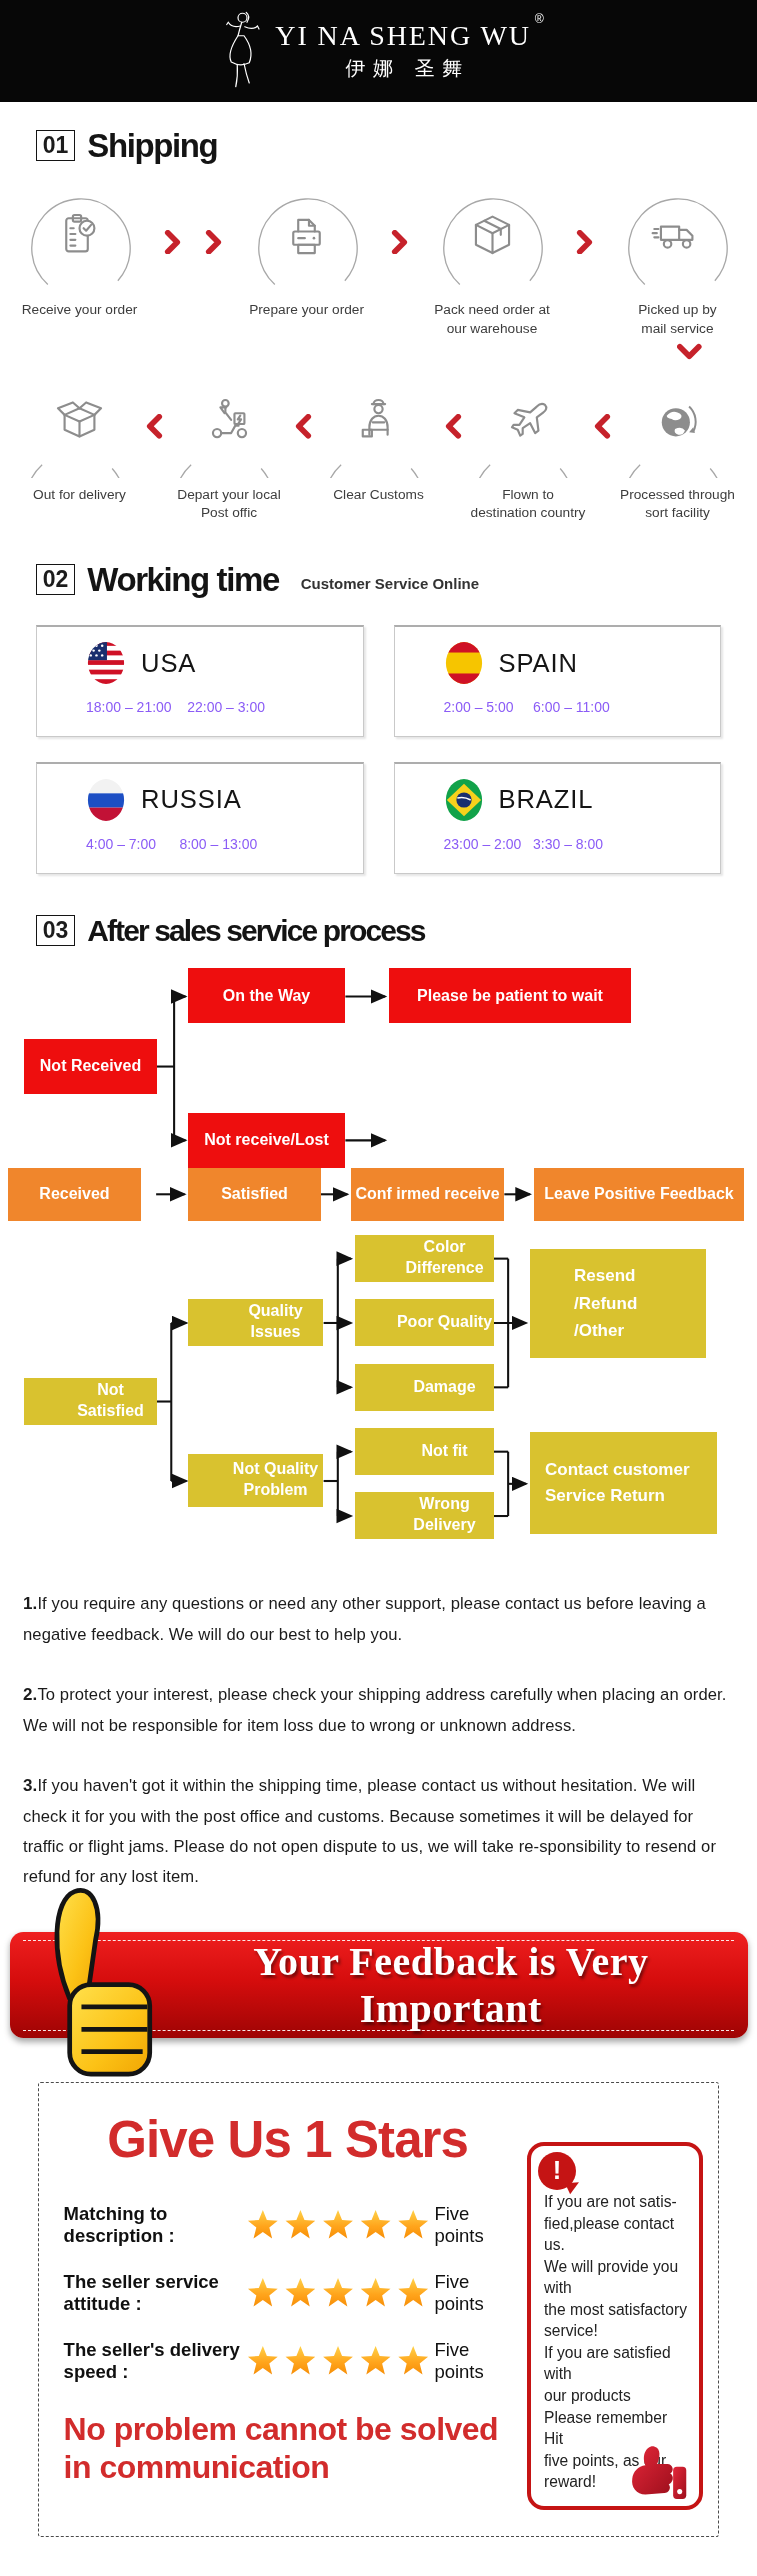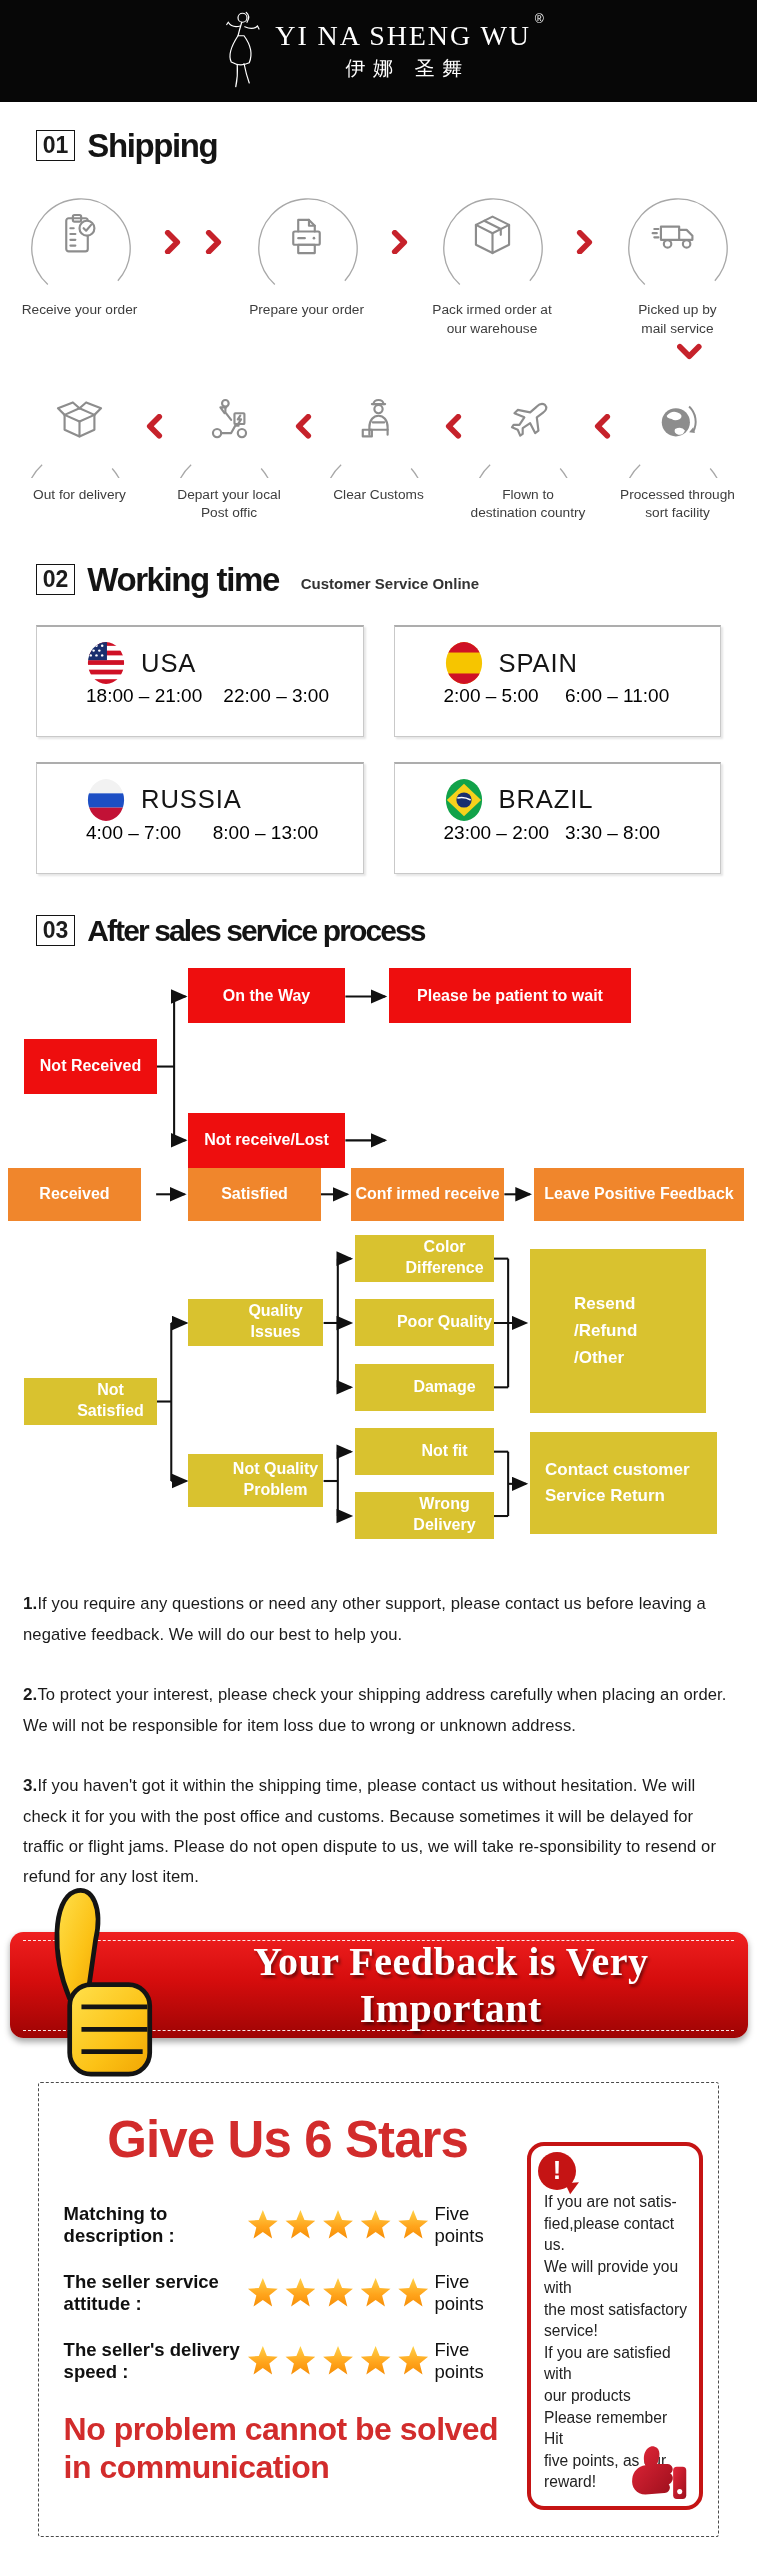--- a/index.html
+++ b/index.html
@@ -29,21 +29,21 @@
   .arc-wrap .picto { position:absolute; left:26.5px; top:24.6px; }
   .ship-label { margin-top:7.6px; font-size:13.7px; color:#3d3d3d; line-height:1.35; }
   .chev { margin-top:44px; flex:0 0 auto; }
   .row-sep { height:28px; display:flex; justify-content:flex-end; padding-right:55px; margin-top:3.8px; }
 
   
   .wt-grid { display:grid; grid-template-columns:1fr 1fr; gap:24.6px 30px; margin:26.5px 36px 0; }
   .wt-card { border:0.9px solid #c9c9c9; border-top:2.8px solid #adadad; box-shadow:1.9px 1.9px 1.9px rgba(0,0,0,0.10); padding:14px 0 15px 49px; height:112px; }
   .wt-top { display:flex; align-items:center; gap:15px; }
   .wt-name { font-size:25.6px; letter-spacing:0.9px; color:#151515; }
-  .wt-hours { margin-top:0; font-size:19px; color:#000000; }
+  .wt-hours { margin-top:14px; font-size:14px; color:#8b5cf6; }
 
   
   .flow { position:relative; width:757px; height:592px; margin-top:17px; }
   .flow svg.lines { position:absolute; left:0; top:0; }
   .fb { position:absolute; display:flex; align-items:center; justify-content:center; color:#fff; font-weight:700; font-size:16px; text-align:center; line-height:1.3; }
   .fb.red { background:#ee0e0e; }
   .fb.orange { background:#f0862c; }
   .fb.yellow { background:#d9c22f;padding-left:40px; }
   .fb.big-left { justify-content:flex-start; text-align:left; padding-left:44px; font-size:17px; line-height:1.6; }
   .fb.big-left2 { justify-content:flex-start; text-align:left; padding-left:15px; font-size:17px; line-height:1.5; }
@@ -176,21 +176,21 @@
           </svg>
         <svg class="picto" width="53" height="53" viewBox="0 0 64 64">
           <g fill="none" stroke="#8d8d8d" stroke-width="2.6" stroke-linecap="round" stroke-linejoin="round">
             <path d="M32,8 L52,18 V42 L32,52 L12,42 V18 Z"></path>
               <path d="M12,18 L32,28 L52,18"></path>
               <path d="M32,28 V52"></path>
               <path d="M22,13 L42,23 V30"></path>
           </g>
         </svg>
       </div>
-      <div class="ship-label pre">Pack irmed order at
+      <div class="ship-label pre">Pack need order at
 our warehouse</div>
     </div>
     <svg class="chev" width="19" height="24.6" viewBox="0 0 20 26">
         <polyline points="5,3 15,13 5,23" fill="none" stroke="#c6222b" stroke-width="6" stroke-linecap="round" stroke-linejoin="round"></polyline>
       </svg>
 
     <div class="ship-cell">
       <div class="arc-wrap">
         <svg width="106" height="108" viewBox="0 0 112 114">
             <path d="M22,104 A52,52 0 1 1 96,100" fill="none" stroke="#a8a8a8" stroke-width="1.4"></path>
@@ -486,21 +486,21 @@
 
     <div class="fb yellow" style="left:24px; top:413px; width:133px; height:47px">Not Satisfied</div>
     <div class="fb yellow" style="left:188px; top:334px; width:135px; height:47px">Quality Issues</div>
     <div class="fb yellow pre" style="left:188px; top:489px; width:135px; height:53px">Not Quality
 Problem</div>
     <div class="fb yellow" style="left:355px; top:270px; width:139px; height:47px">Color Difference</div>
     <div class="fb yellow" style="left:355px; top:334px; width:139px; height:47px">Poor Quality</div>
     <div class="fb yellow" style="left:355px; top:399px; width:139px; height:47px">Damage</div>
     <div class="fb yellow" style="left:355px; top:463px; width:139px; height:47px">Not fit</div>
     <div class="fb yellow" style="left:355px; top:527px; width:139px; height:47px">Wrong Delivery</div>
-    <div class="fb yellow big-left pre" style="left:530px; top:284px; width:176px; height:164px">Resend
+    <div class="fb yellow big-left pre" style="left:530px; top:284px; width:176px; height:109px">Resend
 /Refund
 /Other</div>
     <div class="fb yellow big-left2 pre" style="left:530px; top:467px; width:187px; height:102px">Contact customer
 Service Return</div>
   </div>
 
   <div class="notes">
     <p class="note"><b>1.</b><span>If you require any questions or need any other support, please contact us before leaving a negative feedback. We will do our best to help you.</span></p>
     <p class="note"><b>2.</b><span>To protect your interest, please check your shipping address carefully when placing an order. We will not be responsible for item loss due to wrong or unknown address.</span></p>
     <p class="note"><b>3.</b><span>If you haven't got it within the shipping time, please contact us without hesitation. We will check it for you with the post office and customs. Because sometimes it will be delayed for traffic or flight jams. Please do not open dispute to us, we will take re-sponsibility to resend or refund for any lost item.</span></p>
@@ -521,21 +521,21 @@
         <path d="M40,107 h56" fill="none"></path>
         <path d="M40,126 h56" fill="none"></path>
         <path d="M40,145 h52" fill="none"></path>
       </g>
     </svg>
     <div class="banner-text">Your Feedback is Very Important</div>
   </div>
 
   <div class="stars-box">
     <div class="sb-left">
-      <div class="sb-title">Give Us 6 Stars</div>
+      <div class="sb-title">Give Us 1 Stars</div>
 
       <div class="rate-row">
         <span class="rate-label">Matching to description :</span>
         <span class="stars">
             <span class="star"></span>
             <span class="star"></span>
             <span class="star"></span>
             <span class="star"></span>
             <span class="star"></span>
           </span>

